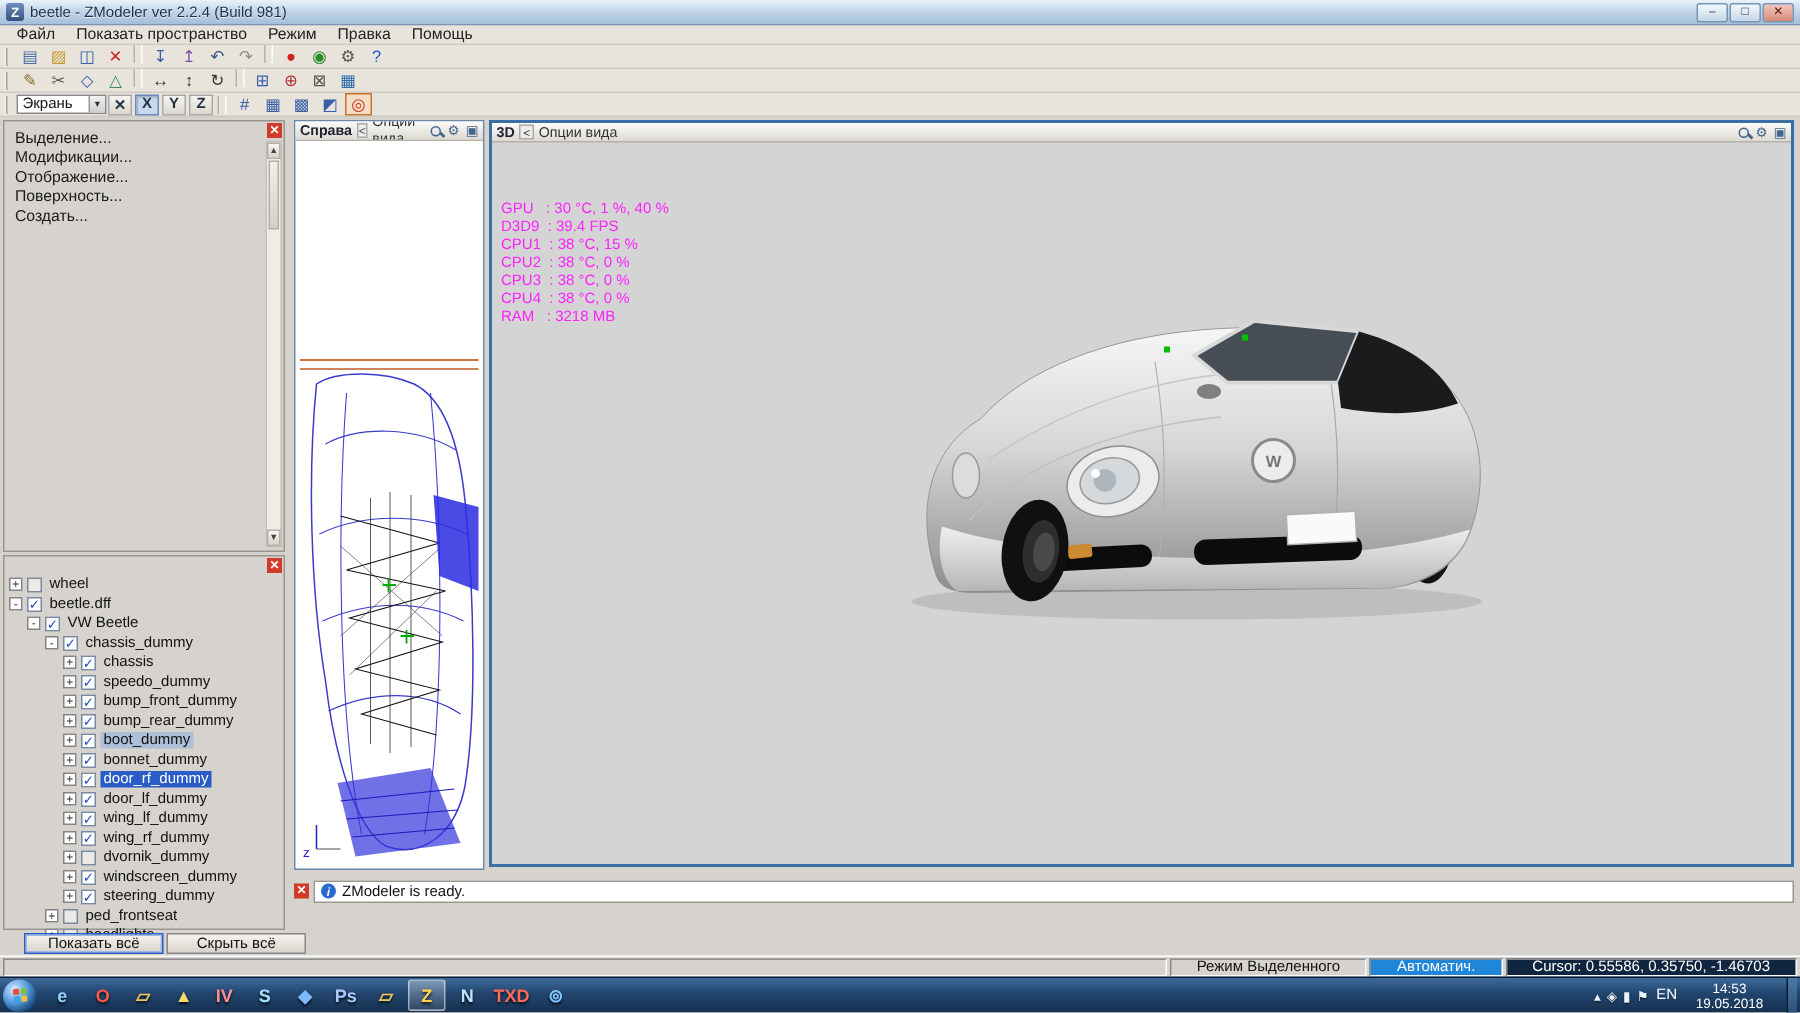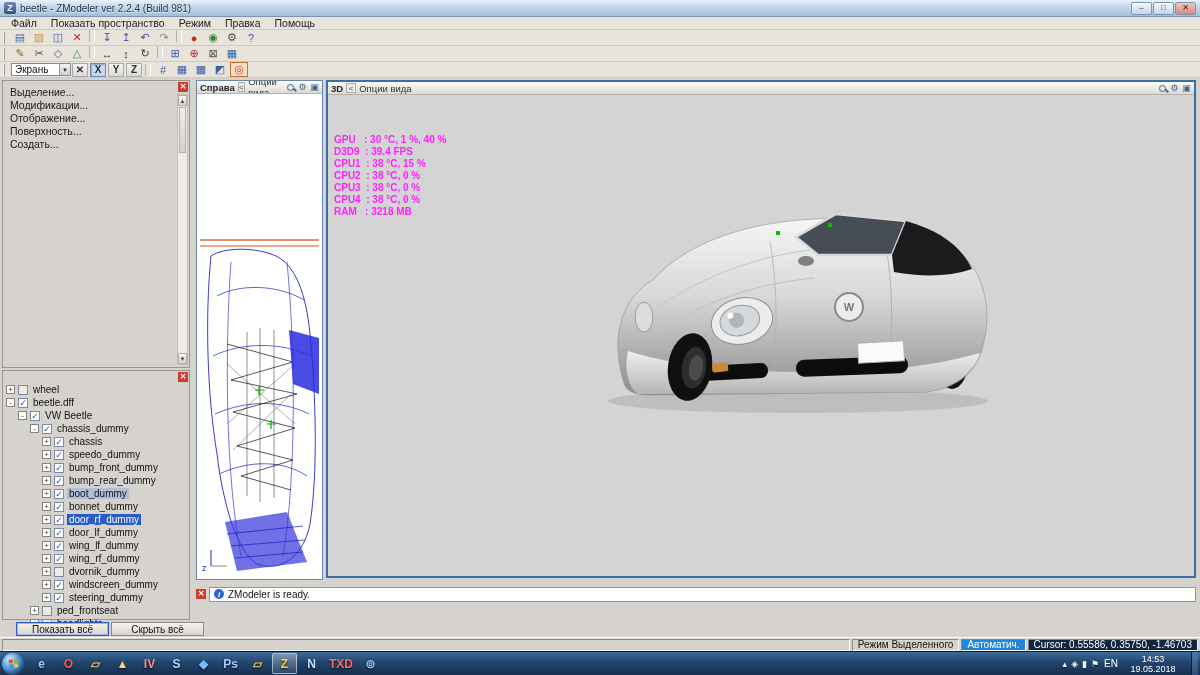--- a/index.html
+++ b/index.html
@@ -80,35 +80,35 @@
     line-height:9px;text-align:center;color:#345}
   .vp-opts{color:#333}
   .vp-tools{margin-left:auto;display:flex;align-items:center;gap:4px}
   .icon-mag{position:relative;width:7px;height:7px;border:1.5px solid #44658a;border-radius:50%}
   .icon-mag::after{content:"";position:absolute;width:4px;height:1.5px;background:#44658a;
     transform:rotate(45deg);right:-4px;bottom:-1px}
   .icon-gear{font-size:9px;color:#44658a;line-height:9px}
   .icon-max{font-size:9px;color:#44658a;line-height:9px}
   .vp-body{position:relative;width:100%;height:calc(100% - 13px);overflow:hidden}
   .stats{position:absolute;left:6px;top:3px;font-family:"DejaVu Sans Mono",monospace;
-    font-size:10px;font-weight:bold;color:#ff22ff;white-space:pre;line-height:12px}
+    font-size:10px;font-weight:normal;color:#ff22ff;white-space:pre;line-height:12px}
 
   
   .msgbar{position:absolute;left:196px;top:586px;width:1000px;height:16px;display:flex;align-items:center}
   .msg-close{width:10px;height:10px;background:#d23b29;color:#fff;font-size:8px;line-height:10px;
     text-align:center;font-weight:bold;margin-right:3px}
   .msg-field{flex:1;height:15px;background:#fff;border:1px solid #9a968e;display:flex;
     align-items:center;gap:4px;padding-left:4px;font-size:10px}
   .info-ico{width:10px;height:10px;border-radius:50%;background:#2a6ad0;color:#fff;font-size:8px;
     font-style:italic;font-weight:bold;display:flex;align-items:center;justify-content:center}
 
   .statusbar{position:absolute;left:0;top:637px;width:1200px;height:14px;background:#d6d3ce;
     display:flex;align-items:center;gap:2px;padding:0 2px;border-top:1px solid #fff}
   .sb-spacer{flex:1;height:12px;border:1px solid;border-color:#8a8a8a #fff #fff #8a8a8a}
-  .sb-seg{height:12px;display:flex;align-items:center;padding:0 5px;font-size:10px;
+  .sb-seg{height:12px;display:flex;align-items:center;padding:0 17px;font-size:10px;
     border:1px solid;border-color:#8a8a8a #fff #fff #8a8a8a}
   .sb-auto{background:#1f86d8;color:#fff}
   .sb-cursor{background:#10253f;color:#fff}
 
   
   .taskbar{position:absolute;left:0;top:651px;width:1200px;height:24px;
     background:linear-gradient(#3d6a99,#22456e 45%,#16304f);border-top:1px solid #0b1d33;
     display:flex;align-items:center;gap:2px;padding:0 2px}
   .start-orb{width:22px;height:22px;border-radius:50%;flex:none;
     background:radial-gradient(circle at 35% 30%,#d8ecff,#5aa0e0 40%,#1a4a80 75%,#0d2a50);

